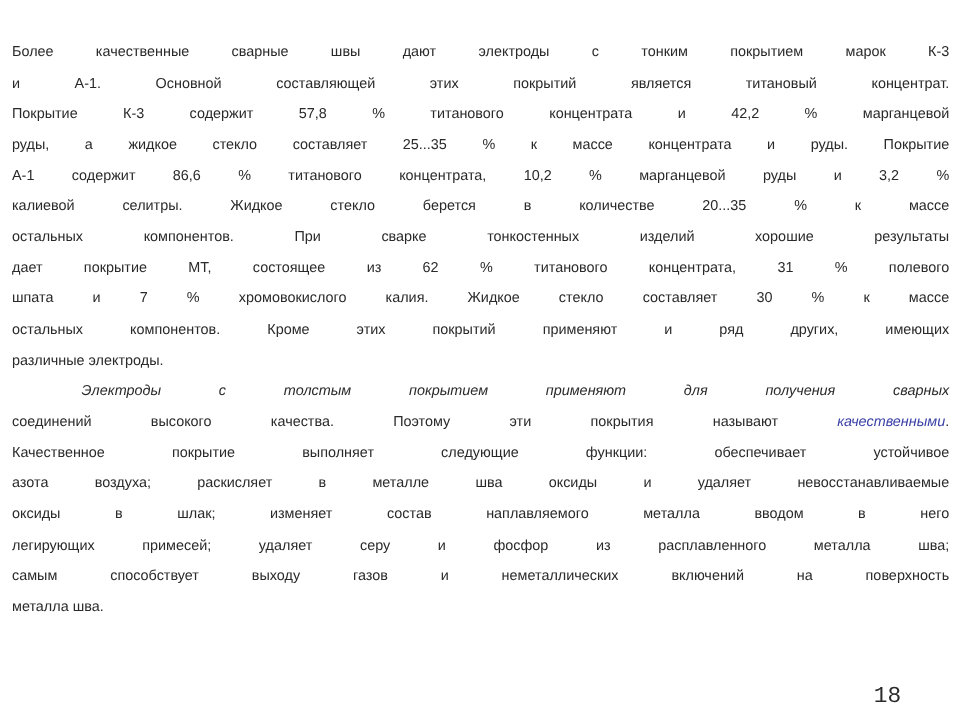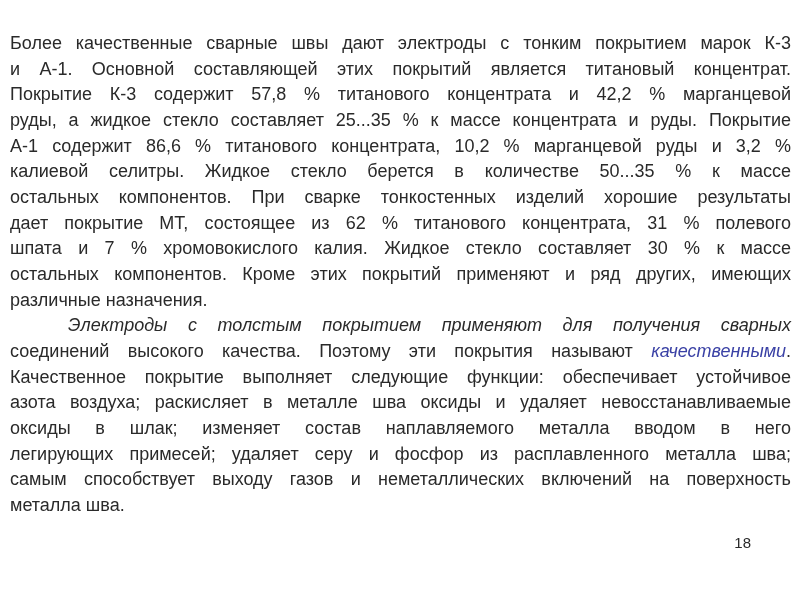--- a/index.html
+++ b/index.html
@@ -22,21 +22,21 @@
   .text-block {
     position: absolute;
     left: 10px;
     right: 9px;
     top: 31px;
   }
   .para {
     margin: 0;
   }
   .line {
-    font-size: 18px;
+    font-size: 12px;
     line-height: 25.65px;
     color: var(--text-color, #262626);
     text-align: justify;
     text-align-last: justify;
     -moz-text-align-last: justify;
   }
   .line.last {
     text-align-last: left;
     -moz-text-align-last: left;
   }
@@ -44,44 +44,45 @@
     text-indent: 58px;
     font-style: italic;
   }
   .link {
     color: var(--link-color, #3a41a5);
     font-style: italic;
     cursor: pointer;
   }
   .page-number {
     position: absolute;
-    top: 533px;
+    top: 570px;
     right: 49px;
-    font-size: 15px;
+    font-size: 19px;
     line-height: 20px;
     color: var(--text-color, #262626);
+    font-family: Liberation Mono, monospace;
   }
 </style>
 </head>
 <body style="--page-bg: #ffffff; --text-color: #2a2a2a; --link-color: #3a41a5;">
 
 <div class="page">
   <div class="text-block">
       <div class="para">
         <div class="line">Более качественные сварные швы дают электроды с тонким покрытием марок К-3</div>
         <div class="line">и А-1. Основной составляющей этих покрытий является титановый концентрат.</div>
         <div class="line">Покрытие К-3 содержит 57,8 % титанового концентрата и 42,2 % марганцевой</div>
         <div class="line">руды, а жидкое стекло составляет 25...35 % к массе концентрата и руды. Покрытие</div>
         <div class="line">А-1 содержит 86,6 % титанового концентрата, 10,2 % марганцевой руды и 3,2 %</div>
-        <div class="line">калиевой селитры. Жидкое стекло берется в количестве 50...35 % к массе</div>
+        <div class="line">калиевой селитры. Жидкое стекло берется в количестве 20...35 % к массе</div>
         <div class="line">остальных компонентов. При сварке тонкостенных изделий  хорошие результаты</div>
         <div class="line">дает покрытие МТ, состоящее из 62 % титанового концентрата, 31 % полевого</div>
         <div class="line">шпата и 7 % хромовокислого калия. Жидкое стекло составляет 30 % к массе</div>
         <div class="line">остальных компонентов. Кроме этих покрытий применяют и ряд других, имеющих</div>
-        <div class="line last">различные назначения.</div>
+        <div class="line last">различные электроды.</div>
       </div>
       <div class="para">
         <div class="line indent">Электроды с толстым покрытием применяют для получения сварных</div>
         <div class="line"><span>соединений высокого качества. Поэтому эти покрытия называют </span><span class="link">качественными</span><span>.</span></div>
         <div class="line">Качественное покрытие выполняет следующие функции: обеспечивает устойчивое</div>
         <div class="line">азота воздуха; раскисляет в металле шва оксиды и удаляет невосстанавливаемые</div>
         <div class="line">оксиды в шлак; изменяет состав наплавляемого металла вводом в него</div>
         <div class="line">легирующих примесей; удаляет серу и фосфор из расплавленного металла шва;</div>
         <div class="line">самым способствует выходу газов и неметаллических включений на поверхность</div>
         <div class="line last">металла шва.</div>

